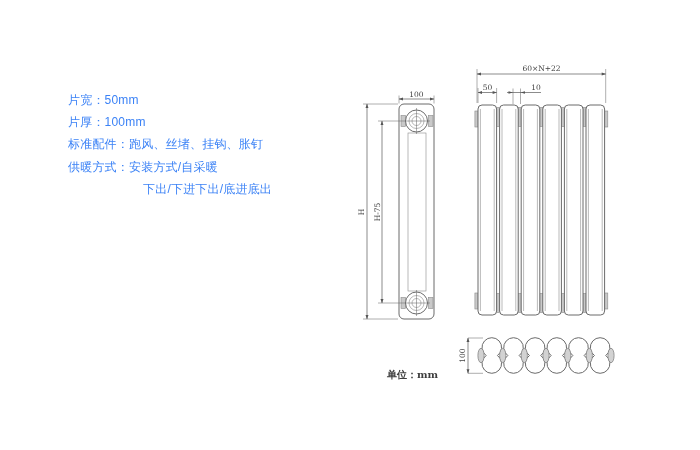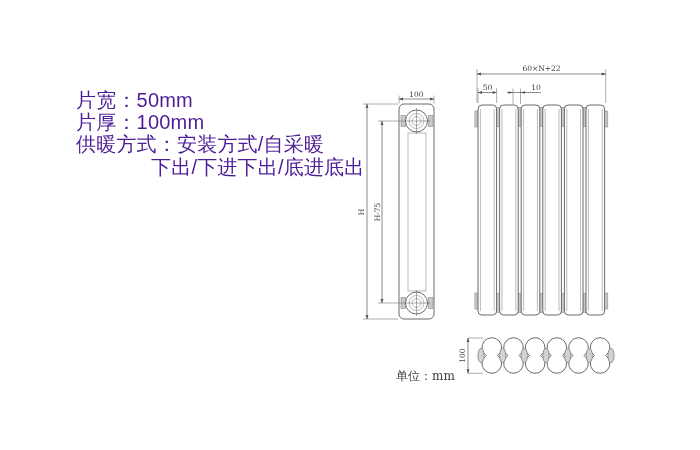--- a/index.html
+++ b/index.html
@@ -2,54 +2,55 @@
 <html><head>
 <meta charset="utf-8">
 <style>
   html,body{margin:0;padding:0;background:#fff;}
   #stage{
     position:relative;width:700px;height:450px;background:#ffffff;
     font-family:"Liberation Sans","DejaVu Sans",sans-serif;overflow:hidden;
   }
   
   #spec-list{
-    position:absolute;left:76px;top:89px;width:260px;
-    color:#4c1d95;font-size:20px;line-height:22.2px;
+    position:absolute;left:68px;top:89px;width:260px;
+    color:#3b82f6;font-size:12px;line-height:22.2px;
     letter-spacing:0.2px;white-space:nowrap;
   }
   .spec-line{height:22.2px;}
-  .spec-line.indent{padding-left:75px;text-align:right;}
+  .spec-line.indent{padding-left:75px;}
   .spec-label,.spec-value{display:inline;}
   
   #drawing{position:absolute;left:0;top:0;width:700px;height:450px;}
   #drawing text{
     font-family:"DejaVu Serif","Liberation Serif",serif;
     font-size:7.5px;fill:#3f3f3f;
   }
   .outline{fill:#ffffff;stroke:#6b6b6b;stroke-width:1;}
   .thin{fill:none;stroke:#8a8a8a;stroke-width:0.6;}
   .dim{stroke:#5a5a5a;stroke-width:0.7;fill:none;}
   .ext{stroke:#6a6a6a;stroke-width:0.55;fill:none;}
   .grayfill{fill:#c9c9c9;stroke:#8a8a8a;stroke-width:0.6;}
   .lens{fill:#d2d2d2;stroke:#777;stroke-width:0.7;}
   
   #unit-note{
-    position:absolute;left:396px;top:368px;
+    position:absolute;left:387px;top:368px;
     font-family:"DejaVu Serif","Liberation Serif",serif;
-    font-size:12px;color:#3d3d3d;white-space:nowrap;
+    font-size:10px;color:#3d3d3d;white-space:nowrap;font-weight:bold;
   }
 </style>
 </head>
 <body>
 
 <div id="stage">
 
   <div id="spec-list">
       <div class="spec-line"><span class="spec-label">片宽：</span><span class="spec-value">50mm</span></div>
       <div class="spec-line"><span class="spec-label">片厚：</span><span class="spec-value">100mm</span></div>
+      <div class="spec-line"><span class="spec-label">标准配件：</span><span class="spec-value">跑风、丝堵、挂钩、胀钉</span></div>
       <div class="spec-line"><span class="spec-label">供暖方式：</span><span class="spec-value">安装方式/自采暖</span></div>
       <div class="spec-line indent"><span class="spec-label"></span><span class="spec-value">下出/下进下出/底进底出</span></div>
     </div>
 
   <svg id="drawing" viewBox="0 0 700 450" xmlns="http://www.w3.org/2000/svg">
     <defs>
       <marker id="arr" viewBox="0 0 10 10" refX="9.5" refY="5" markerWidth="8" markerHeight="6" orient="auto-start-reverse">
         <path d="M0,1.5 L10,5 L0,8.5 Z" fill="#555"></path>
       </marker>
     </defs>

